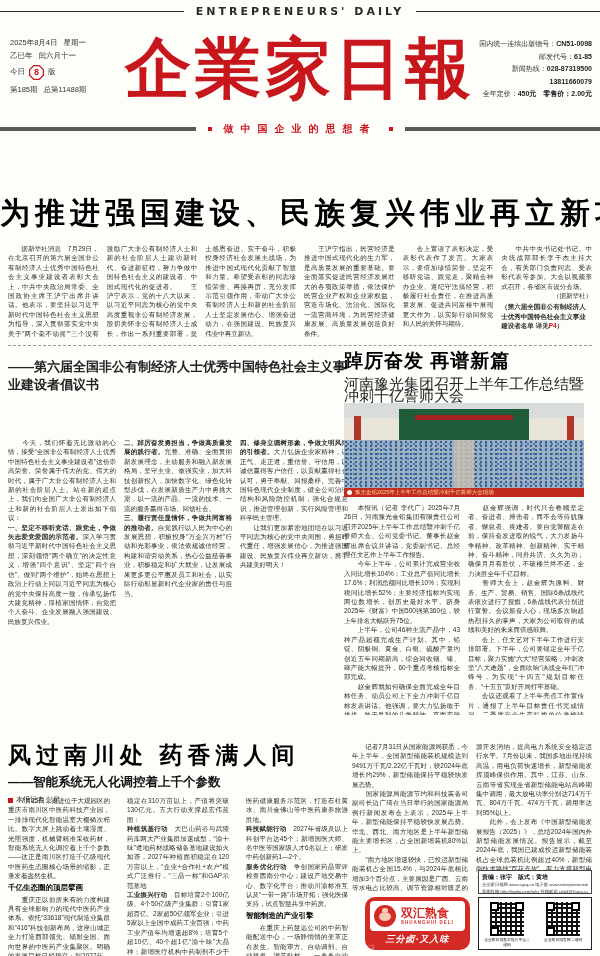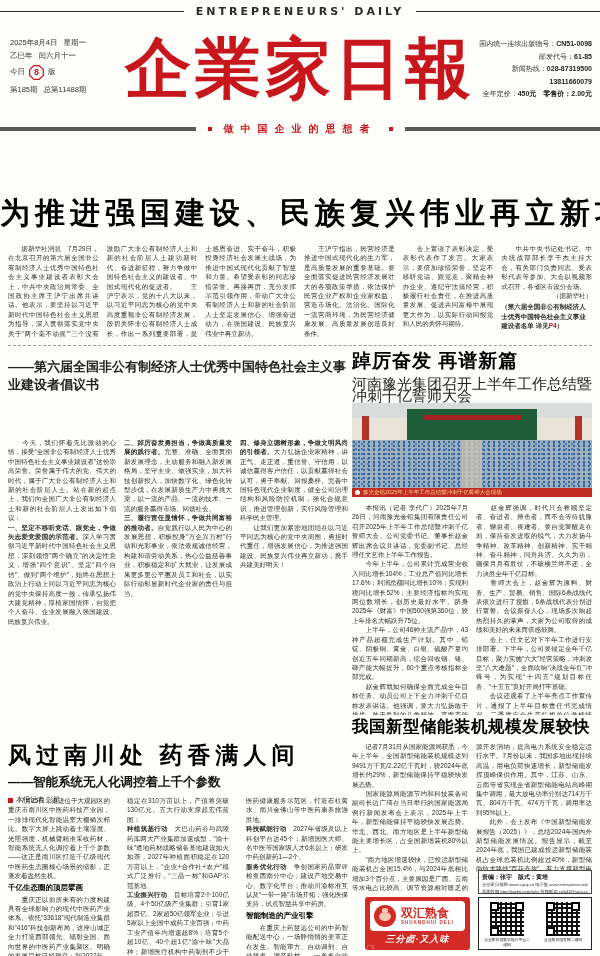--- a/index.html
+++ b/index.html
@@ -56,21 +56,21 @@
   .prop-sub{margin-top:6px;font-weight:bold;font-size:13px;color:#222}
   .prop-cols{position:absolute;left:0;top:86px;width:340px;height:304px;display:flex;gap:8px;overflow:hidden}
   .prop-col{flex:1;overflow:hidden}
   .para{margin:0}
   .para .lead{font-weight:bold}
   .colsubhead{display:block;font-weight:800;font-size:7.5px;line-height:12px;color:#000;margin:1px 0}
   .sig{margin-top:3px;text-align:right;font-weight:bold}
   .sig div{line-height:10px}
 
   
-  .yuguang{position:absolute;left:352px;top:348px;width:240px;height:368px}
+  .yuguang{position:absolute;left:344px;top:348px;width:240px;height:368px}
   .art-title{font-weight:900;font-size:19px;letter-spacing:1px;color:#000;white-space:nowrap}
   .yg-sub{margin-top:4px;font-size:15px;line-height:12px;color:#222}
   .photo{position:absolute;left:0;top:55px;width:240px;height:94px;overflow:hidden;
          background:linear-gradient(#d8dcda 0 16%,#e9e4d9 16% 100%)}
   .stage{position:absolute;left:23%;top:6%;width:54%;height:40%;background:#1f5c39}
   .stage .banner{position:absolute;left:12%;top:18%;width:76%;height:5px;background:#a32222}
   .wall-banner{position:absolute;width:7px;height:26px;background:#b23328;top:14%}
   .crowd{position:absolute;left:0;bottom:9px;width:240px;height:48px;background:
      radial-gradient(circle at 2px 2px,#2e5f9e 1.1px,transparent 1.4px) 0 0/5px 4px,
      radial-gradient(circle at 2px 2px,#4a7ab5 1px,transparent 1.3px) 2px 2px/6px 5px,#9fb0bf}
@@ -86,21 +86,21 @@
   .cn-title{font-weight:900;font-size:16.5px;letter-spacing:.5px;white-space:nowrap;color:#000}
   .cn-col1{position:absolute;left:0;top:26px;width:116px;height:152px;overflow:hidden}
   .cn-col2{position:absolute;left:124px;top:26px;width:116px;height:136px;overflow:hidden}
 
   
   .edbox{position:absolute;left:478px;top:870px;width:114px;height:24px;border:1px solid #444;padding:1.5px 3px;background:#fff}
   .edbox .l1{font-size:6px;font-weight:bold;line-height:8px;color:#111}
   .edbox .l2{font-size:4.3px;line-height:7px;color:#333;white-space:nowrap;overflow:hidden}
 
   
-  .ad-sh{position:absolute;left:365px;top:897px;width:105px;height:53px;background:#d42a25;border-radius:3px;padding:4px 5px 0 5px}
+  .ad-sh{position:absolute;left:365px;top:897px;width:105px;height:53px;background:#d42a25;border-radius:10px;padding:4px 5px 0 5px}
   .ad-sh .inner{background:#fff;border-radius:4px;height:30px;display:flex;align-items:center;gap:5px;padding:2px 4px}
   .pig{width:22px;height:22px;border-radius:50%;background:#d42a25;position:relative;flex:0 0 auto}
   .pig:before{content:"";position:absolute;left:5px;top:7px;width:12px;height:9px;border-radius:50%;background:#f7c8b2}
   .pig:after{content:"";position:absolute;left:8px;top:3px;width:6px;height:4px;border-radius:50% 50% 0 0;background:#f7c8b2}
   .sh-name{color:#d42a25;font-weight:900;font-size:12px;line-height:13px;font-family:"DejaVu Serif",serif;white-space:nowrap}
   .sh-en{color:#d42a25;font-size:4.5px;letter-spacing:1px;font-weight:bold}
   .sh-slogan{color:#fff;text-align:center;font-size:9px;font-weight:900;font-style:italic;line-height:17px;
              font-family:"DejaVu Serif",serif;letter-spacing:1px;white-space:nowrap}
   .ad-tag{position:absolute;left:2px;bottom:1px;color:#f5b9b4;font-size:4px}
 
@@ -266,21 +266,20 @@
       <div class="yg-col tiny">
           <p class="para"><span>　　赵金辉强调，时代只会眷顾坚定者、奋进者、搏击者，而不会等待犹豫者、懈怠者、畏难者。要自觉警醒走在前，保持奋发进取的锐气，大力发扬斗争精神、改革精神、创新精神、实干精神、奋斗精神，同舟共济、久久为功，确保月月有胜仗，不破楼兰终不还，全力决胜全年千亿目标。</span></p>
           <p class="para"><span>　　誓师大会上，赵金辉为原料、财务、生产、贸易、销售、国际6条战线代表依次进行了授旗，6条战线代表分别进行宣誓。会议振奋人心，现场多次响起热烈持久的掌声，大家为公司取得的成绩和美好的未来而倍感鼓舞。</span></p>
           <p class="para"><span>　　会上，任文艺对下半年工作进行安排部署。下半年，公司要锚定全年千亿目标，聚力实施“六大”经营策略，冲刺攻坚“八大难题”，全面吹响“决战全年红”冲锋号，为实现“十四五”规划目标任务、“十五五”良好开局打牢基础。</span></p>
           <p class="para"><span>　　会议还观看了上半年亮点工作宣传片，通报了上半年目标责任书完成情况、二季度安全生产红旗单位考核情况，红旗单位代表作典型发言。</span></p>
         </div>
     </div>
   </div>
 
   <div class="chuneng">
-    <div class="cn-title">我国新型储能装机规模发展较快</div>
     <div class="cn-col1 tiny">
         <p class="para"><span>　　记者7月31日从国家能源局获悉，今年上半年，全国新型储能装机规模达到9491万千瓦/2.22亿千瓦时，较2024年底增长约29%，新型储能保持平稳较快发展态势。</span></p>
         <p class="para"><span>　　国家能源局能源节约和科技装备司副司长边广琦在当日举行的国家能源局例行新闻发布会上表示，2025年上半年，新型储能保持平稳较快发展态势。华北、西北、南方地区是上半年新型储能主要增长区，占全国新增装机80%以上。</span></p>
         <p class="para"><span>　　“南方地区增速较快，已投运新型储能装机占全国15.4%，与2024年底相比增加3个百分点，主要原因是广西、云南等水电占比较高、调节资源相对匮乏的省份，由于新能源快速发展，调节能力迫切需要提升，新型储能发展需求不断增加。”边广琦说。</span></p>
       </div>
     <div class="cn-col2 tiny">
       <div>
           <p class="para"><span>源开发消纳，提高电力系统安全稳定运行水平。7月份以来，我国多地出现持续高温，用电负荷快速增长，新型储能发挥顶峰保供作用。其中，江苏、山东、云南等省实现全省新型储能电站高峰期集中调用，最大放电功率分别达714万千瓦、804万千瓦、474万千瓦，调用率达到95%以上。</span></p>
           <p class="para"><span>　　此外，会上发布《中国新型储能发展报告（2025）》，总结2024年国内外新型储能发展情况。报告显示，截至2024年底，我国已建成投运新型储能装机占全球总装机比例超过40%，新型储能技术路线“百花齐放”，有力支撑新型电力系统建设。</span></p>
         </div>

